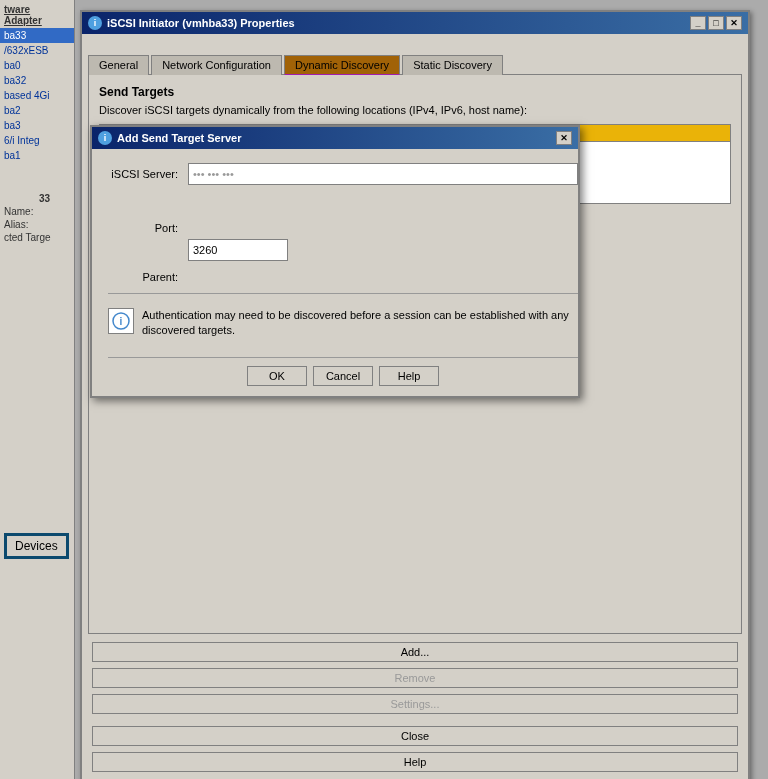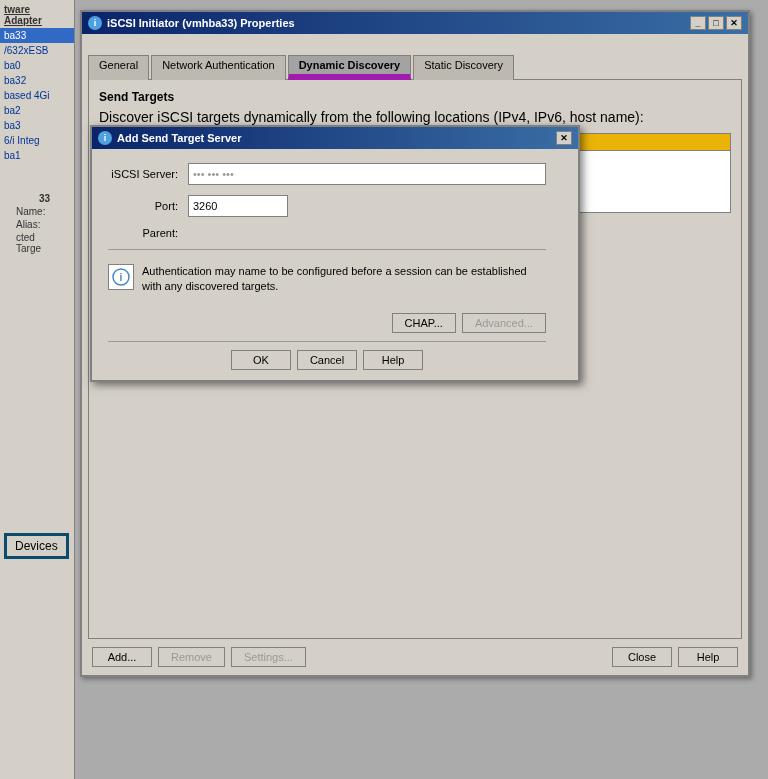--- a/index.html
+++ b/index.html
@@ -45,21 +45,21 @@
     .bg-panel-section {
       padding: 4px 4px 1px 3px;
       font-size: 10px;
       font-weight: bold;
       color: #333;
       margin-top: 6px;
       margin-left: 36px;
     }
 
     .bg-panel-detail {
-      padding: 1px 16px;
+      padding: 1px 4px;
       font-size: 10px;
       color: #333;
     }
 
     .devices-btn {
       position: absolute;
       bottom: 220px;
       left: 4px;
       background: #d4d0c8;
       border: 3px solid #0c4a6e;
@@ -142,43 +142,43 @@
       border: 1px solid #808080;
       background: #bdb9b0;
       font-size: 11px;
       cursor: pointer;
       border-bottom: none;
       position: relative;
       top: 1px;
     }
 
     .tab.active {
-      background: #a3a3a3;
-      border-bottom: 6px solid #a21caf;
+      background: #a16207;
+      border-bottom: 1px solid #a21caf;
       z-index: 2;
-      font-weight: bold;
+      font-weight: normal;
     }
 
     
     .tab-content {
       background: #d4d0c8;
       border: 1px solid #808080;
       margin: 0 6px;
       padding: 10px;
       min-height: 560px;
     }
 
     .section-title {
       font-weight: bold;
       font-size: 12px;
       margin-bottom: 5px;
     }
 
     .section-desc {
-      font-size: 14px;
+      font-size: 11px;
       margin-bottom: 8px;
       color: #000;
     }
 
     
     .list-container {
       background: white;
       border: 1px solid #808080;
       height: 80px;
       width: 100%;
@@ -193,20 +193,21 @@
       font-weight: bold;
     }
 
     
     .main-dialog-footer {
       display: flex;
       justify-content: flex-end;
       gap: 6px;
       padding: 8px 10px;
       background: #d4d0c8;
+      flex-direction: column;
     }
 
     .win-btn {
       background: #d4d0c8;
       border: 1px solid #808080;
       padding: 3px 12px;
       font-size: 11px;
       cursor: pointer;
       min-width: 60px;
     }
@@ -240,21 +241,21 @@
 
     .inner-dialog-title-left {
       display: flex;
       align-items: center;
       gap: 5px;
       font-size: 11px;
       font-weight: bold;
     }
 
     .inner-dialog-body {
-      padding: 14px 32px 10px 16px;
+      padding: 14px 0 10px 16px;
       background: #d4d0c8;
     }
 
     .form-row {
       display: flex;
       align-items: center;
       margin-bottom: 10px;
     }
 
     .form-label {
@@ -269,20 +270,21 @@
       border: 1px solid #808080;
       padding: 2px 4px;
       font-size: 11px;
       background: white;
       height: 22px;
     }
 
     .port-input {
       width: 100px;
       flex: none;
+      margin-top: 44px;
     }
 
     .auth-note-row {
       display: flex;
       align-items: flex-start;
       margin-bottom: 12px;
       padding: 6px 0;
       gap: 8px;
     }
 
@@ -360,21 +362,21 @@
     </div>
     <div class="dialog-controls">
       <div class="title-btn">_</div>
       <div class="title-btn">□</div>
       <div class="title-btn">✕</div>
     </div>
   </div>
 
   <div class="tabs-container">
     <div class="tab">General</div>
-    <div class="tab">Network Authentication</div>
+    <div class="tab">Network Configuration</div>
     <div class="tab active">Dynamic Discovery</div>
     <div class="tab">Static Discovery</div>
   </div>
 
   <div class="tab-content">
     <div class="section-title">Send Targets</div>
     <div class="section-desc">Discover iSCSI targets dynamically from the following locations (IPv4, IPv6, host name):</div>
     <div class="list-container">
       <div class="list-header">iSCSI Server Location</div>
     </div>
@@ -419,27 +421,23 @@
 
     <hr class="divider-line">
 
     <div class="auth-note-row">
       <div class="info-icon">
         <svg width="18" height="18" viewBox="0 0 18 18">
           <circle cx="9" cy="9" r="8" fill="none" stroke="#4488cc" stroke-width="1.5"></circle>
           <text x="9" y="13" text-anchor="middle" font-size="10" fill="#4488cc" font-weight="bold">i</text>
         </svg>
       </div>
-      <div class="auth-note-text">Authentication may name to be configured before a session can be established with any discovered targets.</div>
-    </div>
-
-    <div class="inner-btn-row">
-      <button class="win-btn">CHAP...</button>
-      <button class="win-btn disabled" disabled="">Advanced...</button>
-    </div>
+      <div class="auth-note-text">Authentication may need to be discovered before a session can be established with any discovered targets.</div>
+    </div>
+
 
     <div class="inner-ok-row">
       <button class="win-btn">OK</button>
       <button class="win-btn">Cancel</button>
       <button class="win-btn">Help</button>
     </div>
   </div>
 </div>
 
 </body></html>

